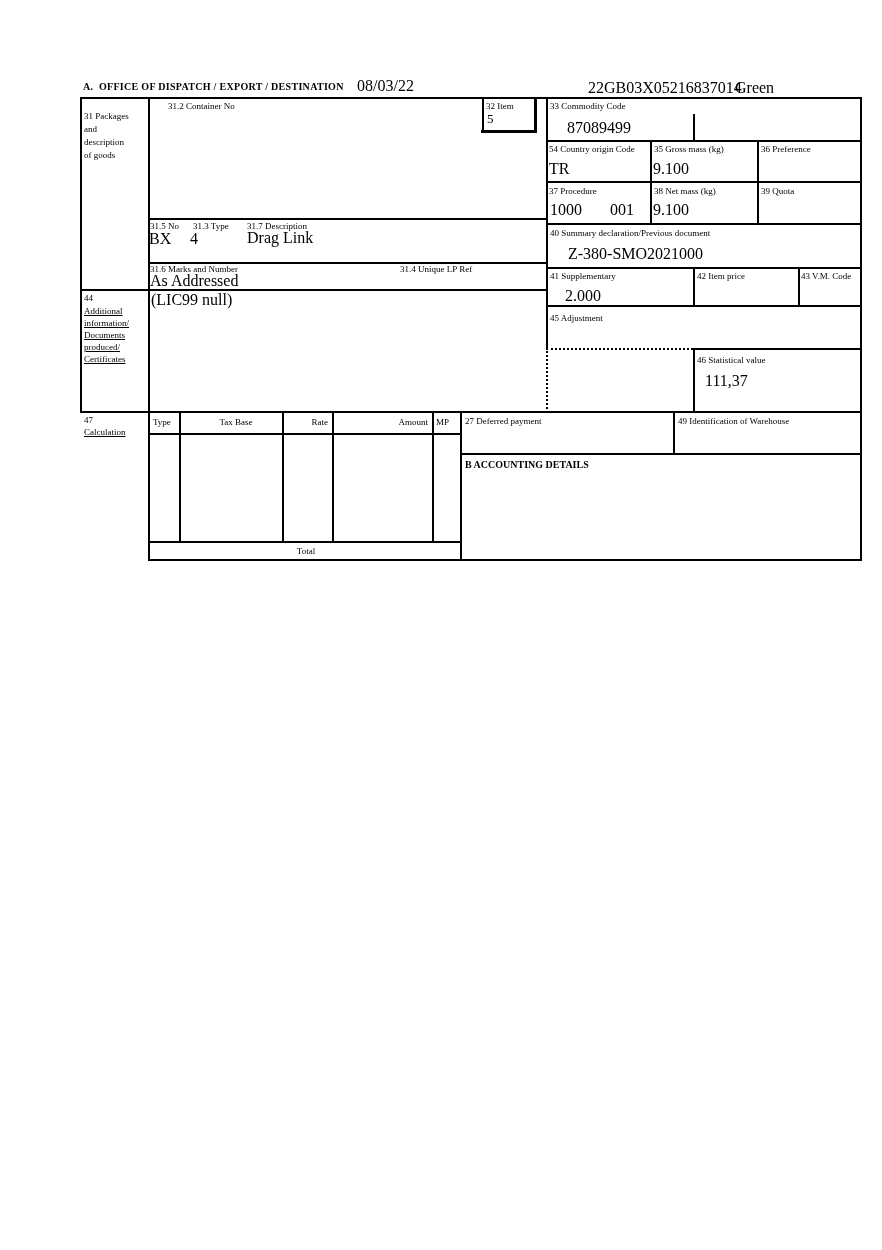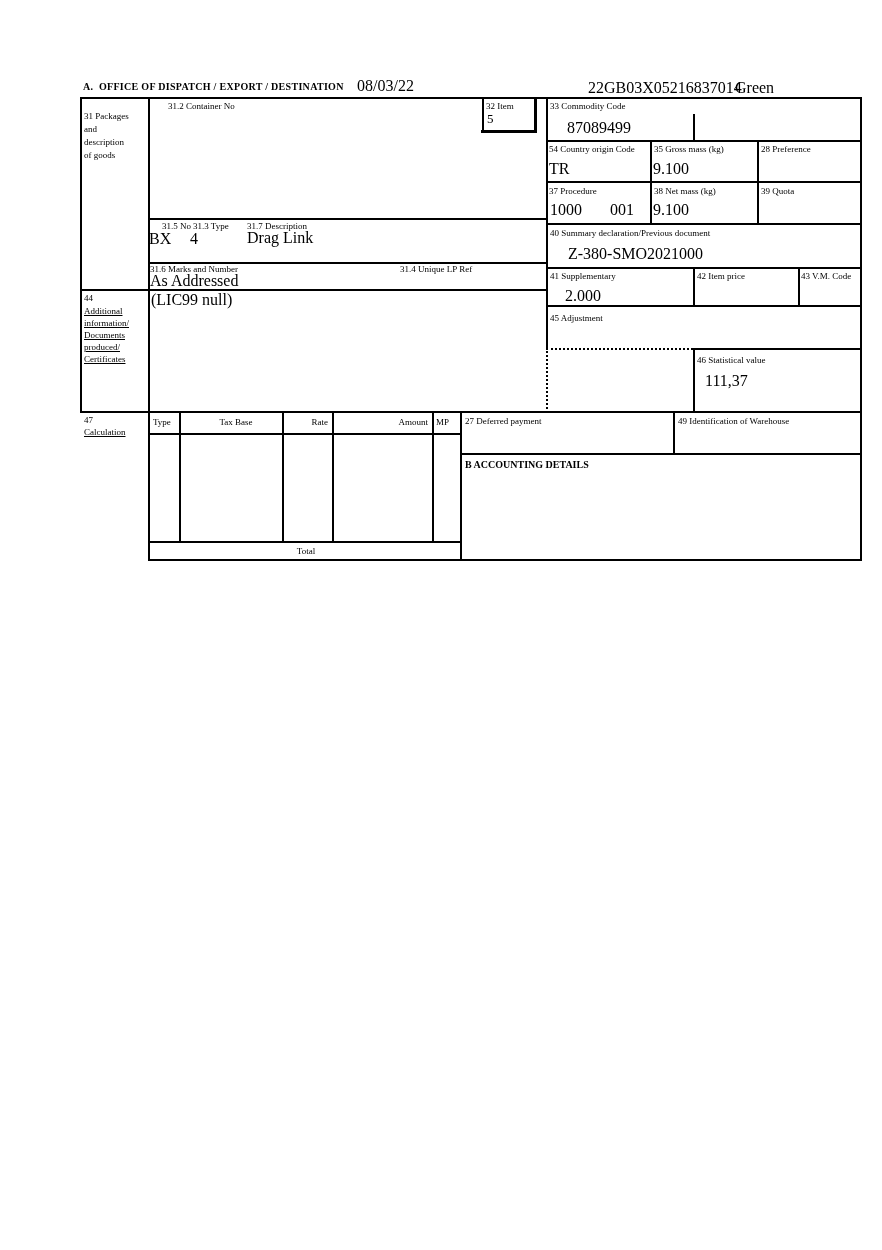--- a/index.html
+++ b/index.html
@@ -86,32 +86,32 @@
   <div class="abs val-sm" style="left:152px; top:112px;"></div>
   <div class="abs lbl" style="left:486px; top:101px;">32 Item</div>
   <div class="abs val-sm" style="left:487px; top:112px;">5</div>
   <div class="abs lbl" style="left:550px; top:101px;">33 Commodity Code</div>
   <div class="abs val" style="left:567px; top:120px;">87089499</div>
 
   <div class="abs lbl" style="left:549px; top:144px;">54 Country origin Code</div>
   <div class="abs val" style="left:549px; top:161px;">TR</div>
   <div class="abs lbl" style="left:654px; top:144px;">35 Gross mass (kg)</div>
   <div class="abs val" style="left:653px; top:161px;">9.100</div>
-  <div class="abs lbl" style="left:761px; top:144px;">28 Preference</div>
+  <div class="abs lbl" style="left:761px; top:144px;">36 Preference</div>
   <div class="abs val" style="left:761px; top:161px;"></div>
 
   <div class="abs lbl" style="left:549px; top:186px;">37 Procedure</div>
   <div class="abs val" style="left:550px; top:202px;">1000</div>
   <div class="abs val" style="left:610px; top:202px;">001</div>
   <div class="abs lbl" style="left:654px; top:186px;">38 Net mass (kg)</div>
   <div class="abs val" style="left:653px; top:202px;">9.100</div>
   <div class="abs lbl" style="left:761px; top:186px;">39 Quota</div>
   <div class="abs val" style="left:761px; top:202px;"></div>
 
-  <div class="abs lbl" style="left:150px; top:221px;margin-left:12px;">31.5 No</div>
+  <div class="abs lbl" style="left:150px; top:221px;">31.5 No</div>
   <div class="abs lbl" style="left:193px; top:221px;">31.3 Type</div>
   <div class="abs lbl" style="left:247px; top:221px;">31.7 Description</div>
   <div class="abs val" style="left:149px; top:231px;">BX</div>
   <div class="abs val" style="left:190px; top:231px;">4</div>
   <div class="abs val" style="left:247px; top:230px;">Drag Link</div>
 
   <div class="abs lbl" style="left:550px; top:228px;">40 Summary declaration/Previous document</div>
   <div class="abs val" style="left:568px; top:246px;">Z-380-SMO2021000</div>
 
   <div class="abs lbl" style="left:150px; top:264px;">31.6 Marks and Number</div>

